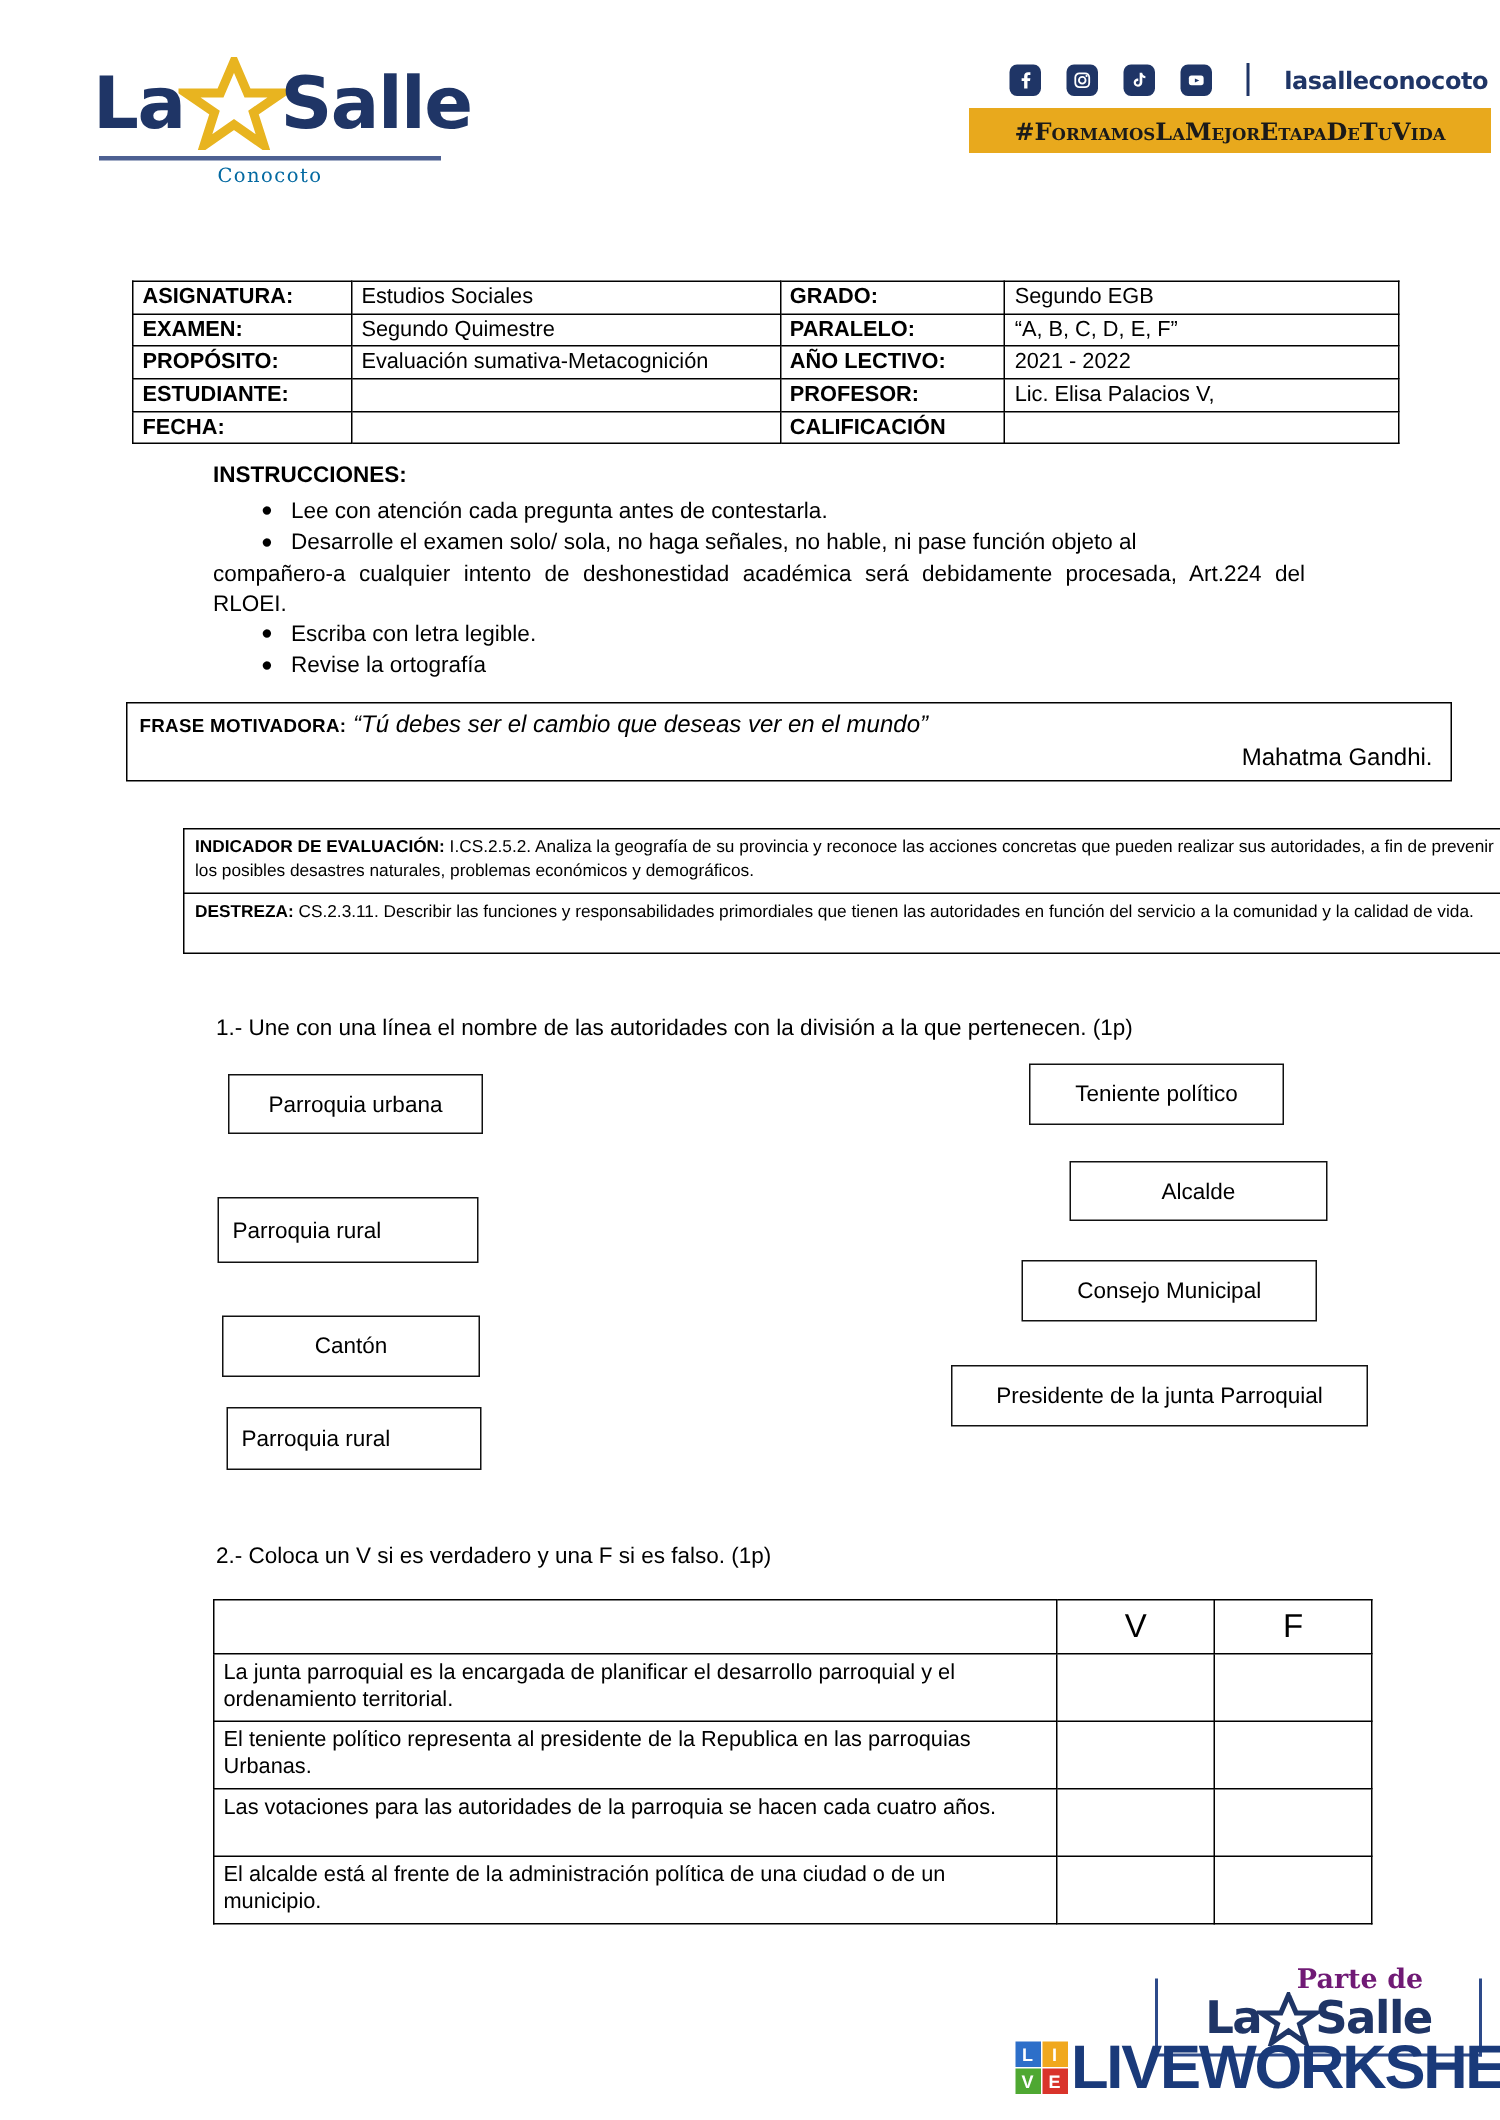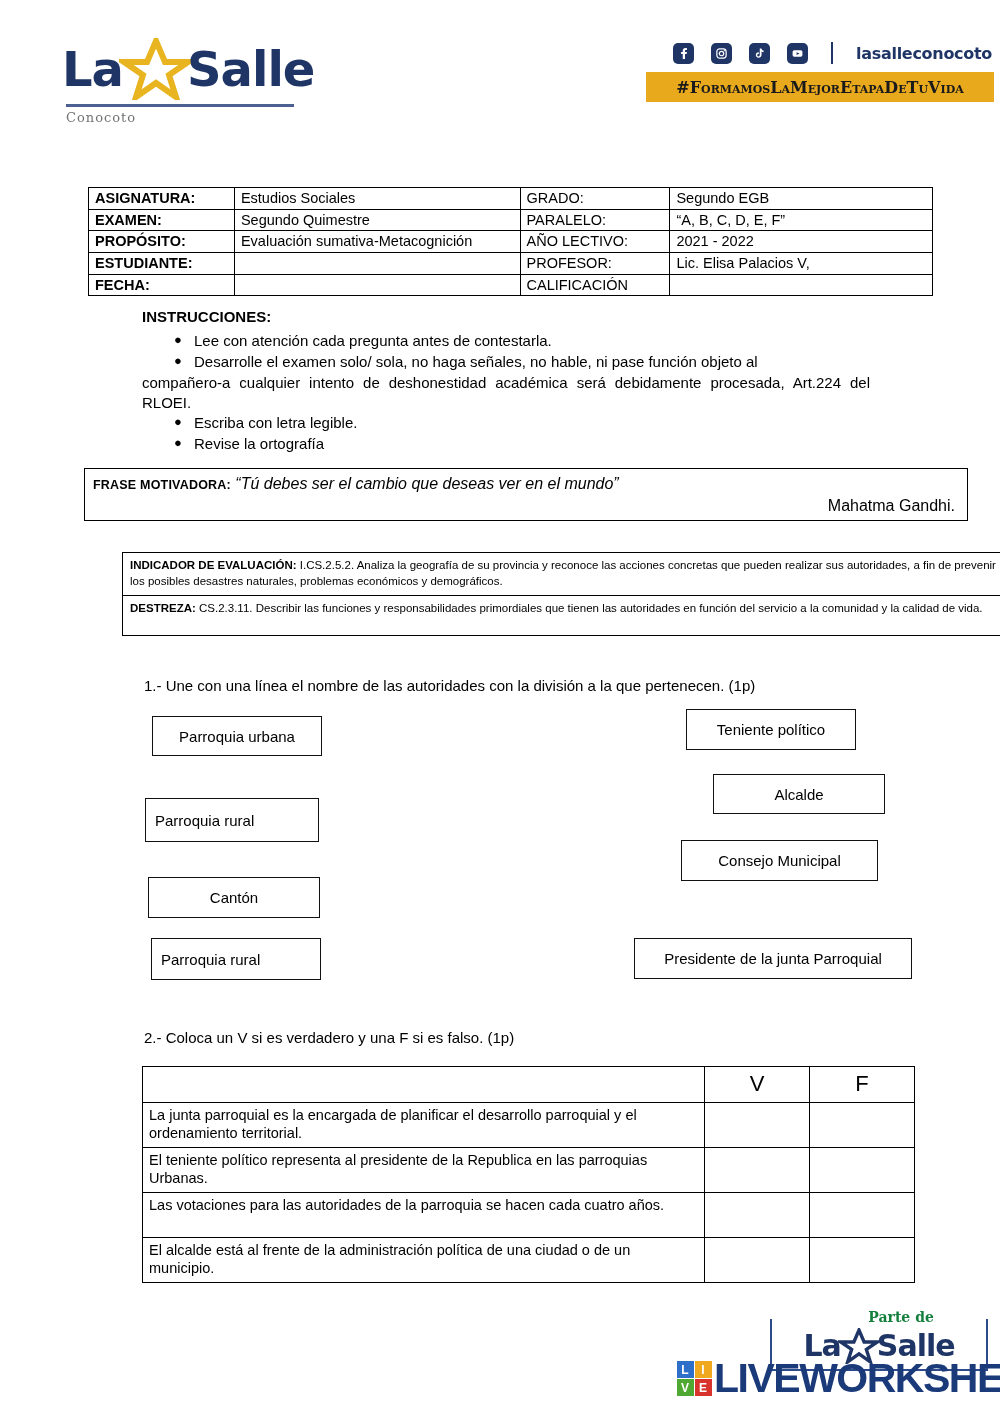--- a/index.html
+++ b/index.html
@@ -51,24 +51,24 @@
     line-height: 1;
   }
   .logo-underline {
     margin-top: 4px;
     height: 3px;
     background: #4d6092;
     width: 228px;
     margin-left: 4px;
   }
   .logo-sub {
-    text-align: left;
+    text-align: center;
     font-family: "DejaVu Serif", serif;
     font-size: 13px;
-    color: #737373;
+    color: #0369a1;
     letter-spacing: 1px;
     margin-top: 3px;
     width: 228px;
     margin-left: 4px;
   }
 
   .social-block {
     position: absolute;
     right: 6px;
     top: 42px;
@@ -128,21 +128,21 @@
   }
   table.info td {
     border: 1.4px solid #000;
     padding: 2px 6px;
     height: 20px;
     line-height: 1.15;
     vertical-align: middle;
   }
   td.lbl { font-weight: bold; width: 146px; margin-left: 32px; }
   td.val { width: 286px; }
-  td.lbl2 { font-weight: normal; width: 150px; }
+  td.lbl2 { font-weight: bold; width: 150px; }
   td.val2 { width: 263px; }
 
   
   .instructions {
     position: absolute;
     left: 142px;
     top: 147px;
     width: 728px;
     font-size: 15px;
     line-height: 1.33;
@@ -278,22 +278,22 @@
     border-top: none;
   }
   .parte-de {
     position: absolute;
     top: -10px;
     left: 50%;
     transform: translateX(-20%);
     background: #fff;
     font-family: "DejaVu Serif", serif;
     font-weight: bold;
-    font-size: 14px;
-    color: #15803d;
+    font-size: 18px;
+    color: #701a75;
     padding: 0 4px;
   }
   .parte-inner {
     display: flex;
     align-items: center;
     justify-content: center;
     height: 100%;
     padding-top: 4px;
   }
   .parte-la, .parte-salle {
@@ -471,21 +471,21 @@
 
   <div class="mbox center" style="left:686px; top:549px; width:170px; height:41px;">
     <span>Teniente político</span>
   </div>
   <div class="mbox center" style="left:683px; top:614px; width:172px; height:40px;margin-left:30px;">
     <span>Alcalde</span>
   </div>
   <div class="mbox center" style="left:681px; top:680px; width:197px; height:41px;">
     <span>Consejo Municipal</span>
   </div>
-  <div class="mbox center" style="left:634px; top:750px; width:278px; height:41px;margin-top:28px;">
+  <div class="mbox center" style="left:634px; top:750px; width:278px; height:41px;">
     <span>Presidente de la junta Parroquial</span>
   </div>
 
   <div class="q2-title">2.- Coloca un V si es verdadero y una F si es falso. (1p)</div>
 
   <table class="vf">
     <tbody>
         <tr>
       <td class="vf-stmt vf-hdr"></td>
       <td class="vf-cell vf-hdr">V</td>

